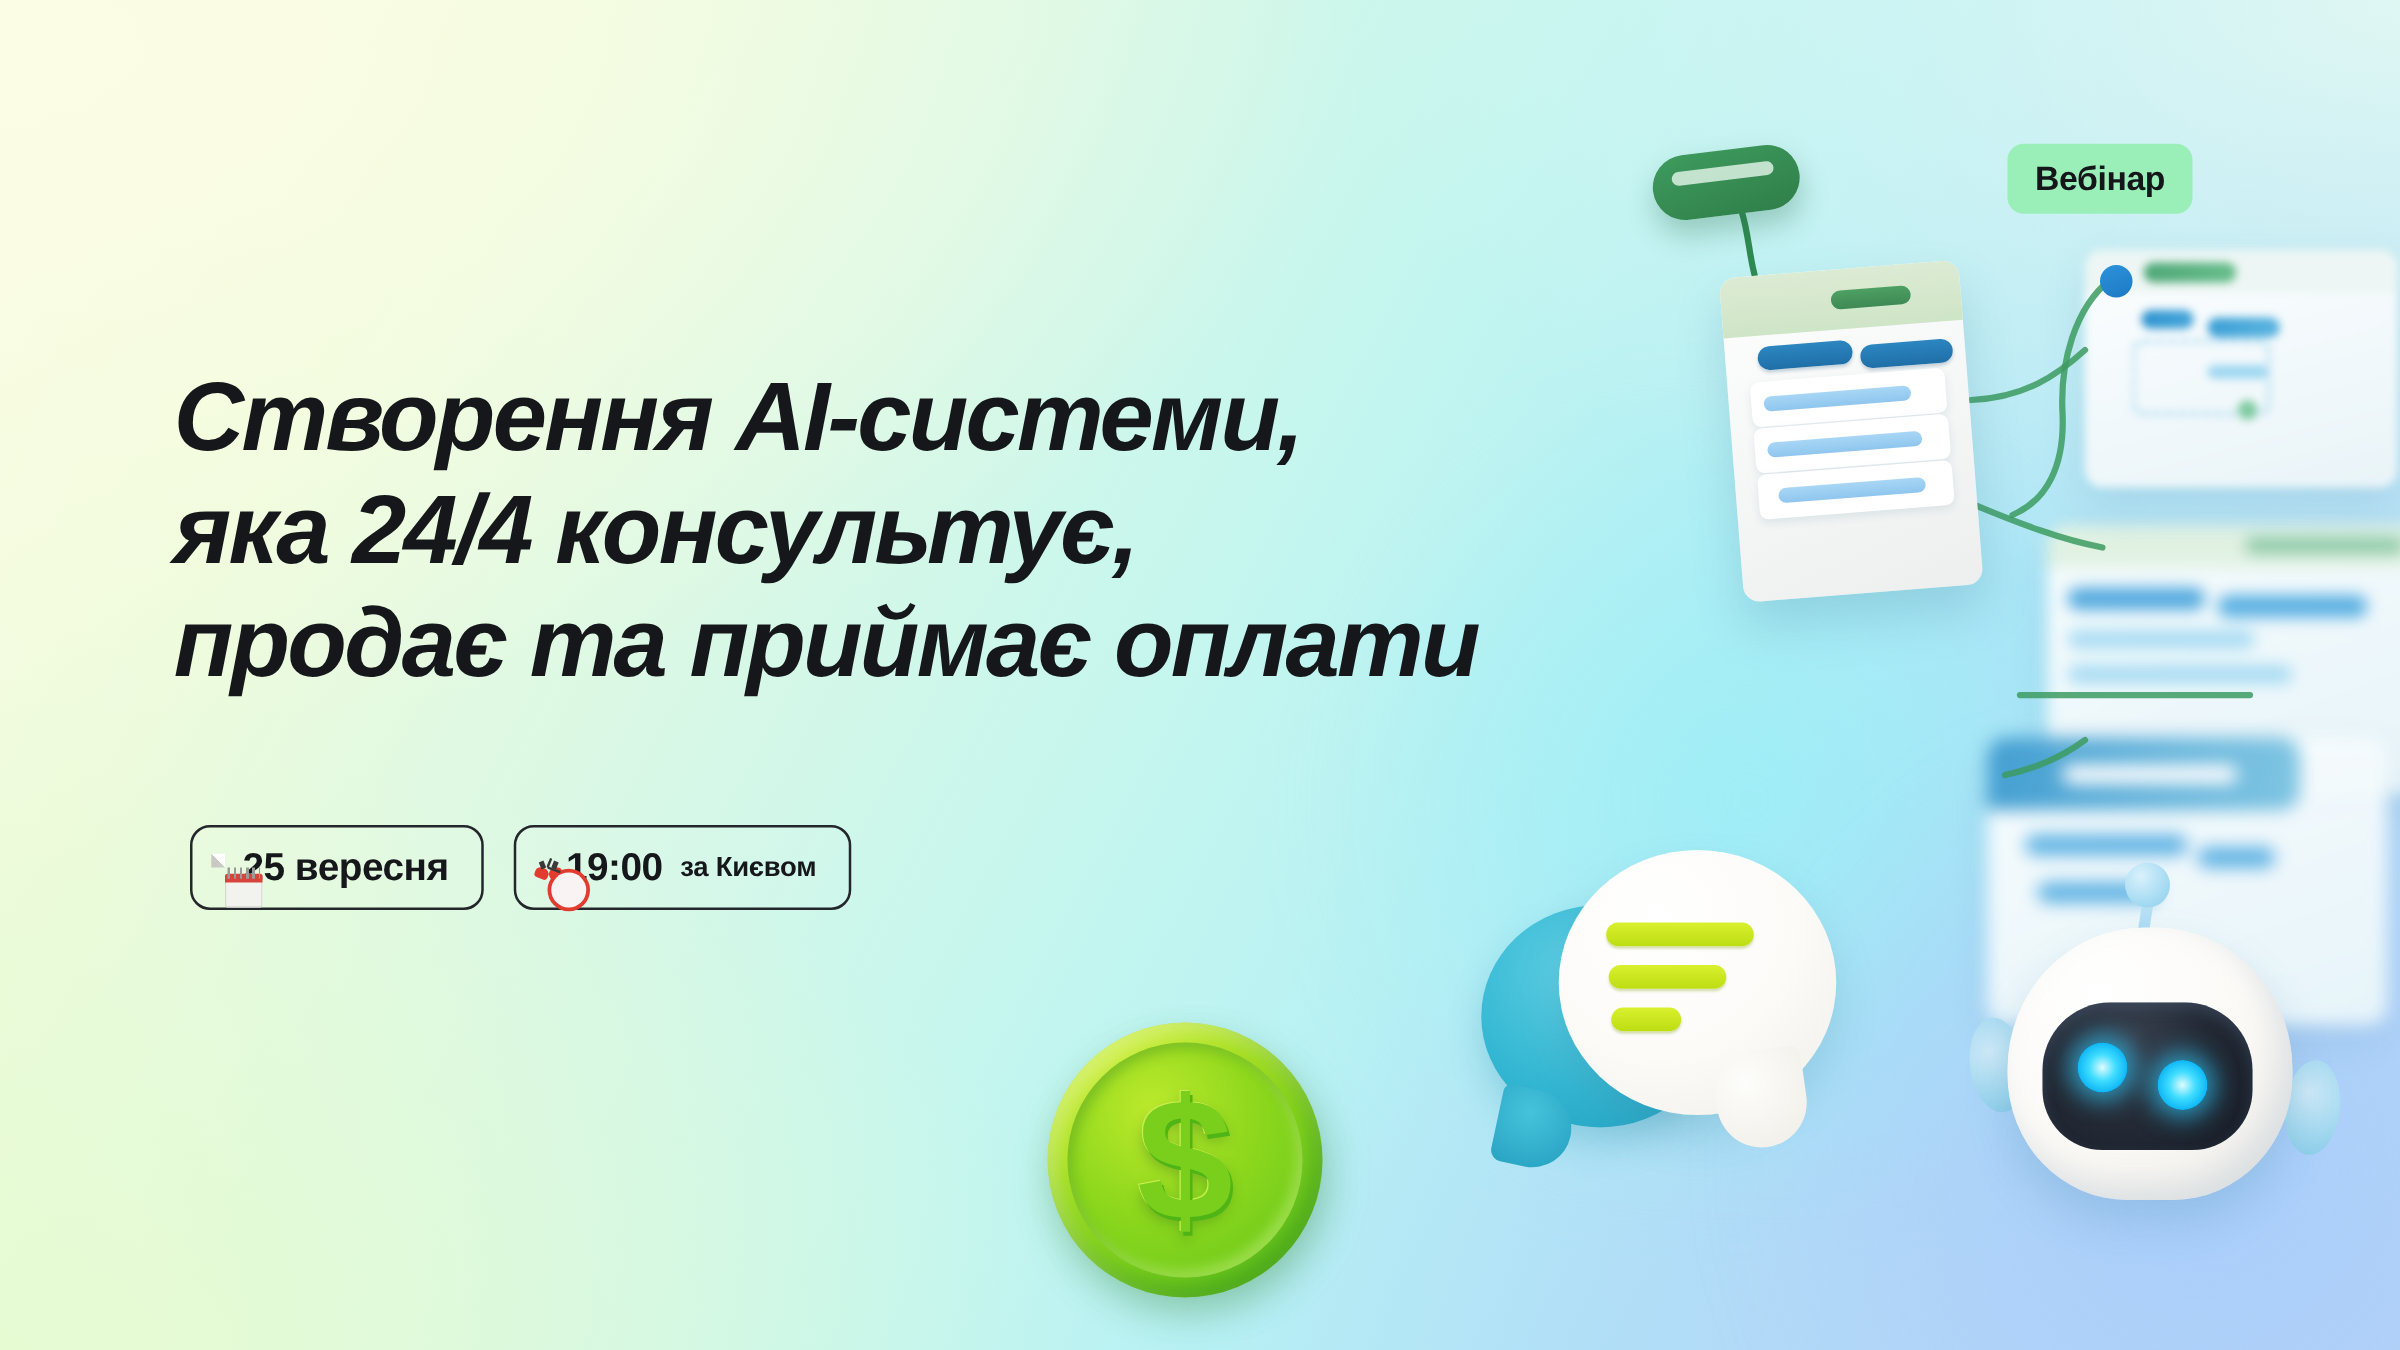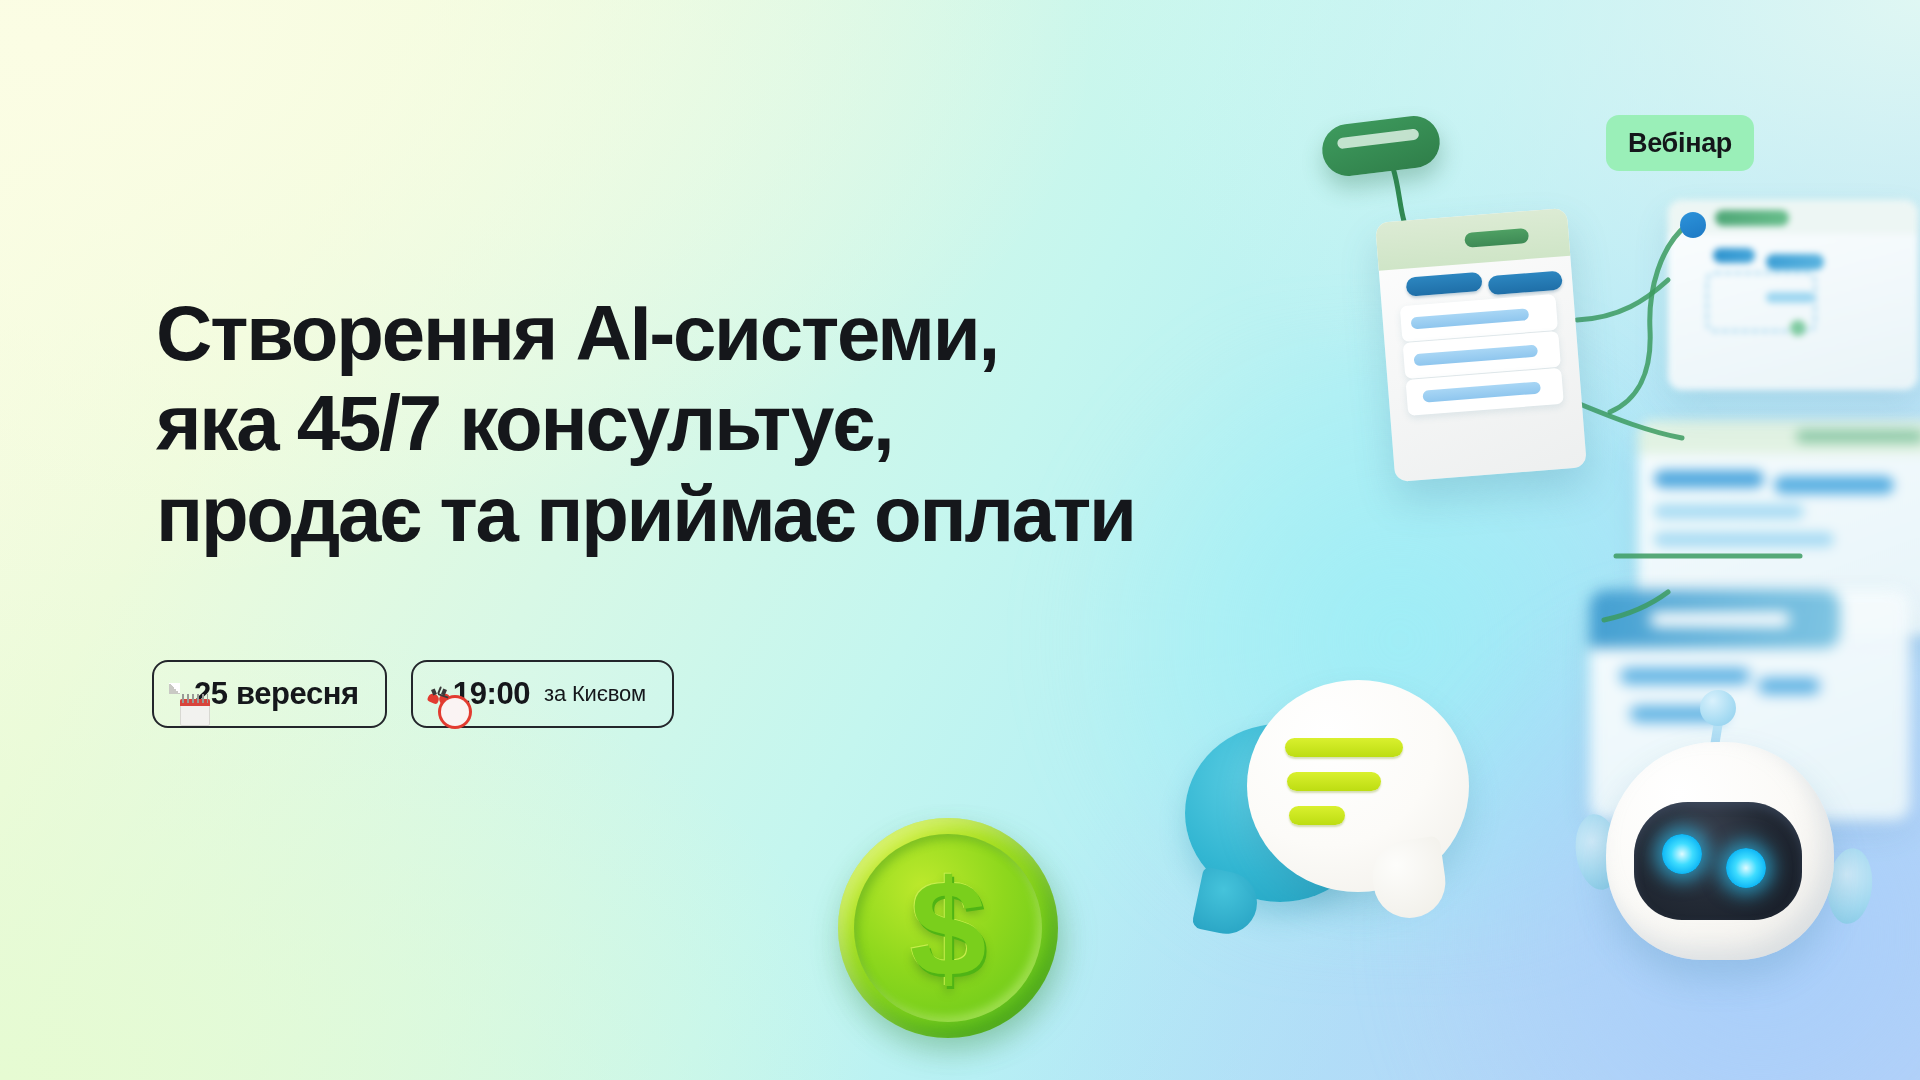--- a/index.html
+++ b/index.html
@@ -40,44 +40,45 @@
     display:flex; align-items:center; gap:4px;
   }
   #logo-word {
     font-size:60px; font-weight:700; letter-spacing:-1.4px;
     color:#14161A; line-height:1;
     font-family:"Liberation Sans", sans-serif;
   }
   #logo-pulse { display:block; margin-left:2px; margin-top:6px; }
 
   #headline {
-    position:absolute; left:156px; top:288px;
+    position:absolute; left:139px; top:288px;
     width:1200px;
     font-size:78px; line-height:1.16;
     font-weight:700; letter-spacing:-2.2px;
     color:#15171B;
+    font-style:italic;
   }
   #headline .ln { display:block; white-space:nowrap; }
 
   #pills {
     position:absolute; left:152px; top:660px;
     display:flex; gap:24px; align-items:center;
   }
   .pill {
     display:flex; align-items:center; gap:14px;
     height:68px; padding:0 26px;
     border:2px solid #23262B; border-radius:16px;
     background:rgba(255,255,255,.06);
   }
   .pill-emoji { font-size:30px; line-height:1; }
   .pill-main {
     font-size:31px; font-weight:700; color:#15171B; letter-spacing:-.4px;
   }
   .pill-sub {
-    font-size:22px; font-weight:400; color:#15171B; letter-spacing:-.2px;
+    font-size:22px; font-weight:700; color:#15171B; letter-spacing:-.2px;
   }
 
   
   .emoji-cal { position:relative; width:30px; height:32px; }
   .emoji-cal .body {
     position:absolute; left:0; top:5px; width:30px; height:27px;
     background:#F2F2EF; border-radius:2px;
     box-shadow:inset 0 0 0 1px #D8D8D2;
   }
   .emoji-cal .top {
@@ -432,21 +433,21 @@
       <div class="visor">
         <div class="eye l"></div>
         <div class="eye r"></div>
       </div>
     </div>
   </div>
 
 
   <h1 id="headline">
     <span class="ln">Створення AI-системи,</span>
-    <span class="ln">яка 45/7 консультує,</span>
+    <span class="ln">яка 24/4 консультує,</span>
     <span class="ln">продає та приймає оплати</span>
   </h1>
 
   <div id="pills">
 
     <div class="pill">
       <span class="pill-emoji">
         <span class="emoji-cal">
           <span class="body"></span><span class="top"></span>
           <span class="rings"></span><span class="fold"></span>

